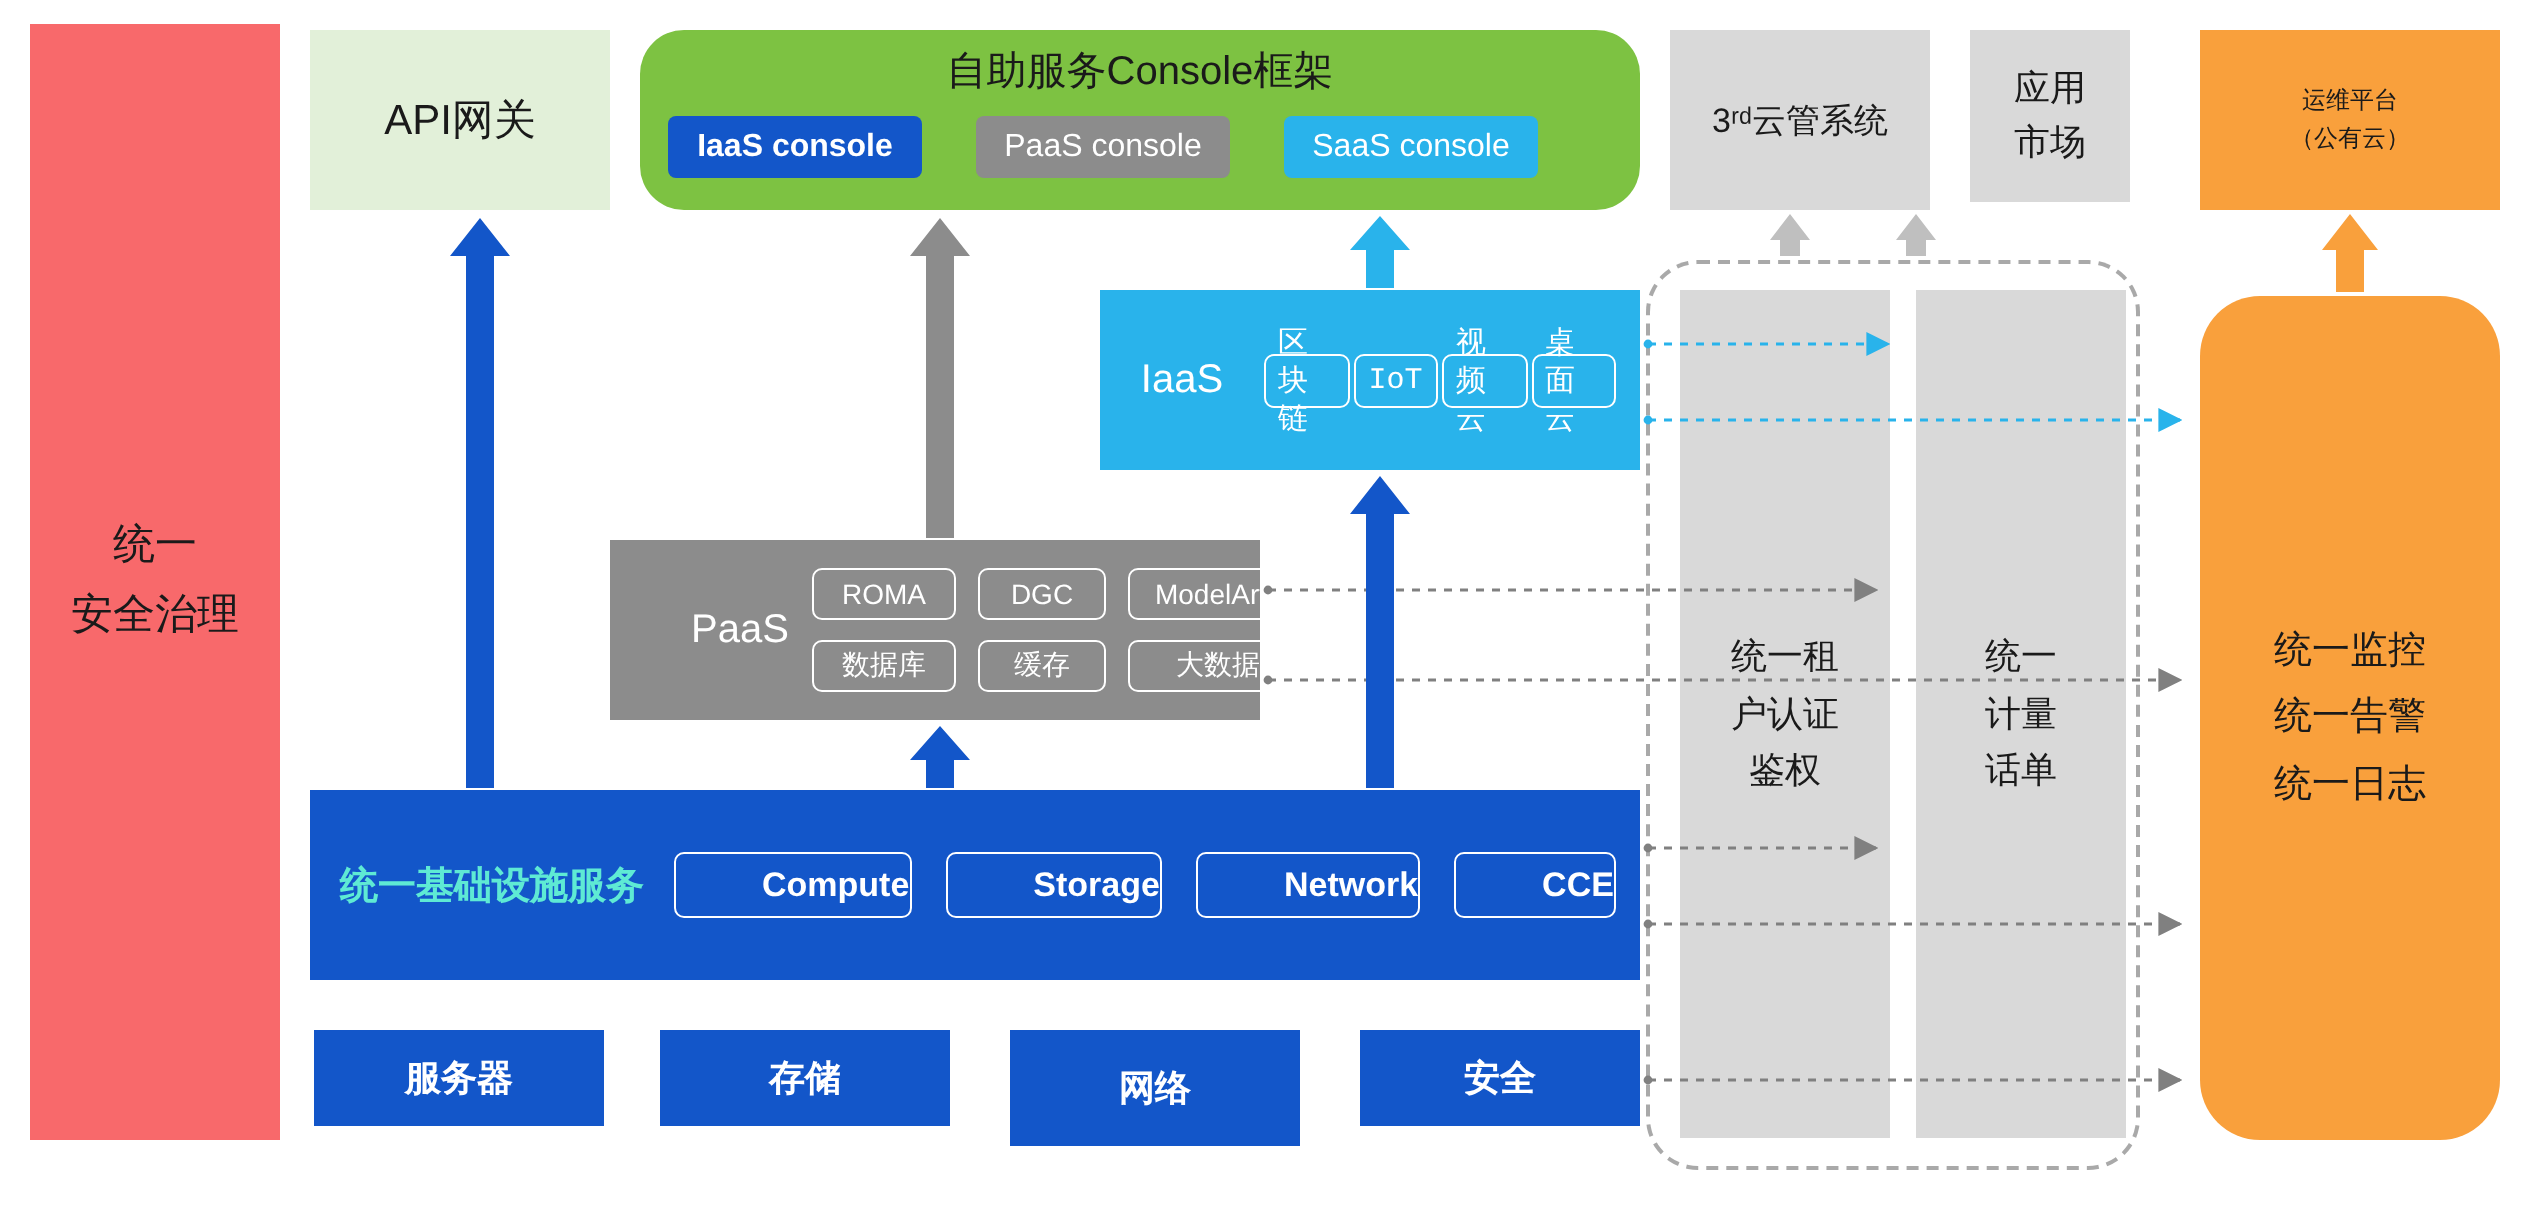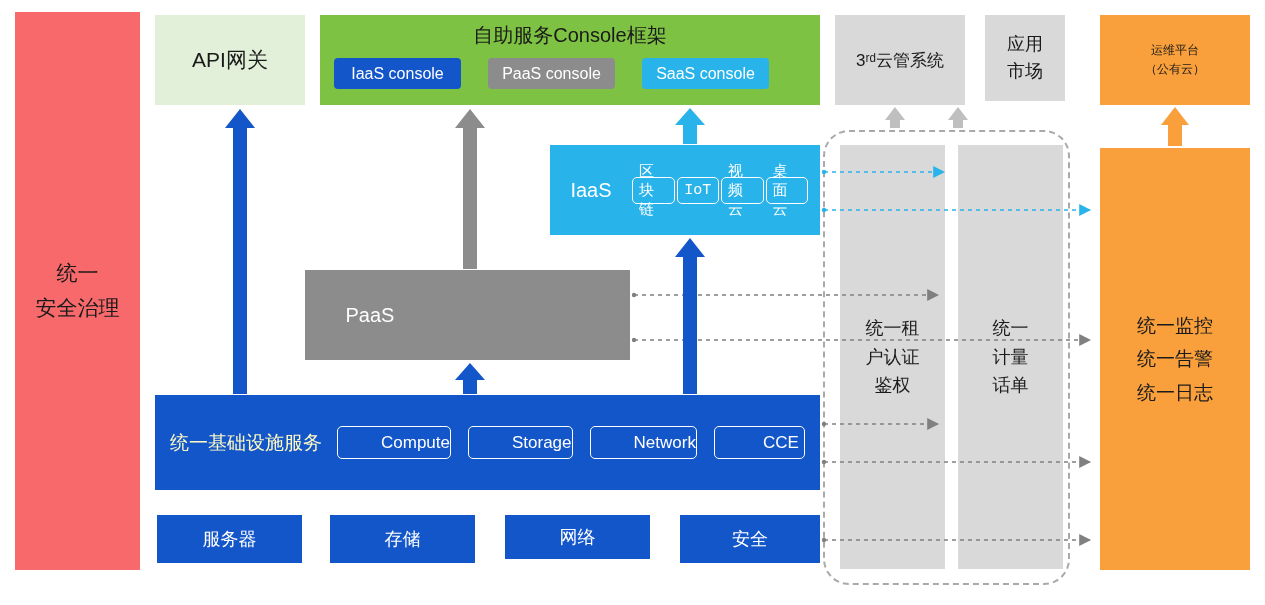--- a/index.html
+++ b/index.html
@@ -8,22 +8,22 @@
 
   #canvas { position:relative; width:1265px; height:605px; background:#fff; overflow:hidden; }
 
   .box { position:absolute; }
   .center { display:flex; align-items:center; justify-content:center; text-align:center; }
   .pre { white-space:pre-line; }
 
   
   .red       { background:var(--red,#F8696B); }
   .lgreen    { background:var(--light_green,#E2F0D9); }
-  .green     { background:var(--green,#7DC242); }
-  .blue      { background:var(--blue,#1356C9); color:#fff; }
+  .green     { background:var(--green,#7DC242);border-radius:22px; }
+  .blue      { background:var(--blue,#1356C9); color:#fff;font-weight:bold; }
   .gray      { background:var(--gray,#8C8C8C); color:#fff; }
   .lgray     { background:var(--light_gray,#D9D9D9); }
   .cyan      { background:var(--cyan,#29B3EB); color:#fff; }
   .orange    { background:var(--orange,#F9A03C); }
 
   
   #consoleFrame { display:flex; flex-direction:column; padding:7px 14px 0 14px; }
   .console-title { text-align:center; font-size:20px; color:#1a1a1a; }
   .console-btn-row { display:flex; gap:27px; margin-top:9px; }
   .console-btn { width:127px; height:31px; border-radius:4px; color:#fff; font-size:16px;
@@ -40,21 +40,21 @@
   .saas-grid .pill { height:27px; font-size:15px; padding:0 6px; }
 
   
   #paasBox { display:flex; align-items:center; gap:12px; padding:0 12px; }
   .paas-label { color:#fff; font-size:20px; width:48px; flex:0 0 auto;margin-left:29px; }
   .paas-grid { display:grid; grid-template-columns:72px 64px 90px; gap:10px 11px; }
   .paas-grid .pill { height:26px; font-size:14px; padding:0 3px; }
 
   
   #iaasBox { display:flex; align-items:center; gap:15px; padding:0 15px; }
-  .iaas-label { color:#fef9c3; font-size:19px; flex:0 0 auto; }
+  .iaas-label { color:#5eead4; font-size:19px; flex:0 0 auto; }
   .iaas-pills { display:flex; gap:17px; flex:1; }
   .iaas-pills .pill { height:33px; font-size:17px; flex:1;padding-left:43px; }
 
   .res-box { color:#fff; font-size:18px; }
 
   #dashedBox { border:2px dashed #A9A9A9; border-radius:26px; background:transparent; }
 
   #overlay { position:absolute; left:0; top:0; z-index:10; pointer-events:none; }
 </style>
 </head>
@@ -89,48 +89,56 @@
     <div class="saas-grid">
       <div class="pill">区块链</div>
       <div class="pill">IoT</div>
       <div class="pill">视频云</div>
       <div class="pill">桌面云</div>
     </div>
   </div>
 
   <div class="box gray" id="paasBox" style="left:305px; top:270px; width:325px; height:90px;">
     <div class="paas-label center">PaaS</div>
+    <div class="paas-grid">
+      <div class="pill">ROMA</div>
+      <div class="pill">DGC</div>
+      <div class="pill">ModelArts</div>
+      <div class="pill">数据库</div>
+      <div class="pill">缓存</div>
+      <div class="pill">大数据</div>
+    </div>
   </div>
 
   <div class="box blue" id="iaasBox" style="left:155px; top:395px; width:665px; height:95px;">
     <div class="iaas-label">统一基础设施服务</div>
     <div class="iaas-pills">
       <div class="pill">Compute</div>
       <div class="pill">Storage</div>
       <div class="pill">Network</div>
       <div class="pill">CCE</div>
     </div>
   </div>
 
   <div class="box blue center res-box" style="left:157px; top:515px; width:145px; height:48px;">服务器</div>
   <div class="box blue center res-box" style="left:330px; top:515px; width:145px; height:48px;">存储</div>
-  <div class="box blue center res-box" style="left:505px; top:515px; width:145px; height:44px;">网络</div>
+  <div class="box blue center res-box" style="left:505px; top:515px; width:145px; height:58px;">网络</div>
   <div class="box blue center res-box" style="left:680px; top:515px; width:140px; height:48px;">安全</div>
 
   <div class="box" id="dashedBox" style="left:823px; top:130px; width:247px; height:455px;"></div>
 
   <div class="box lgray center pre" style="left:840px; top:145px; width:105px; height:424px; font-size:18px; line-height:1.6;">统一租
 户认证
 鉴权</div>
 
   <div class="box lgray center pre" style="left:958px; top:145px; width:105px; height:424px; font-size:18px; line-height:1.6;">统一
 计量
 话单</div>
 
-  <div class="box orange center pre" style="left:1100px; top:148px; width:150px; height:422px; font-size:19px; line-height:1.75;">统一监控
+  <div class="box orange center pre" style="left:1100px; top:148px; width:150px; height:422px; font-size:19px; line-height:1.75;border-radius:30px;">统一监控
 统一告警
 统一日志</div>
 
   <svg id="overlay" width="1265" height="605" viewBox="0 0 1265 605">
     <defs>
       <marker id="mGray" viewBox="0 0 10 10" refX="9" refY="5" markerWidth="8" markerHeight="8" orient="auto">
         <path d="M0,0 L10,5 L0,10 z" fill="#808080"></path>
       </marker>
       <marker id="mCyan" viewBox="0 0 10 10" refX="9" refY="5" markerWidth="8" markerHeight="8" orient="auto">
         <path d="M0,0 L10,5 L0,10 z" fill="#29B3EB"></path>

